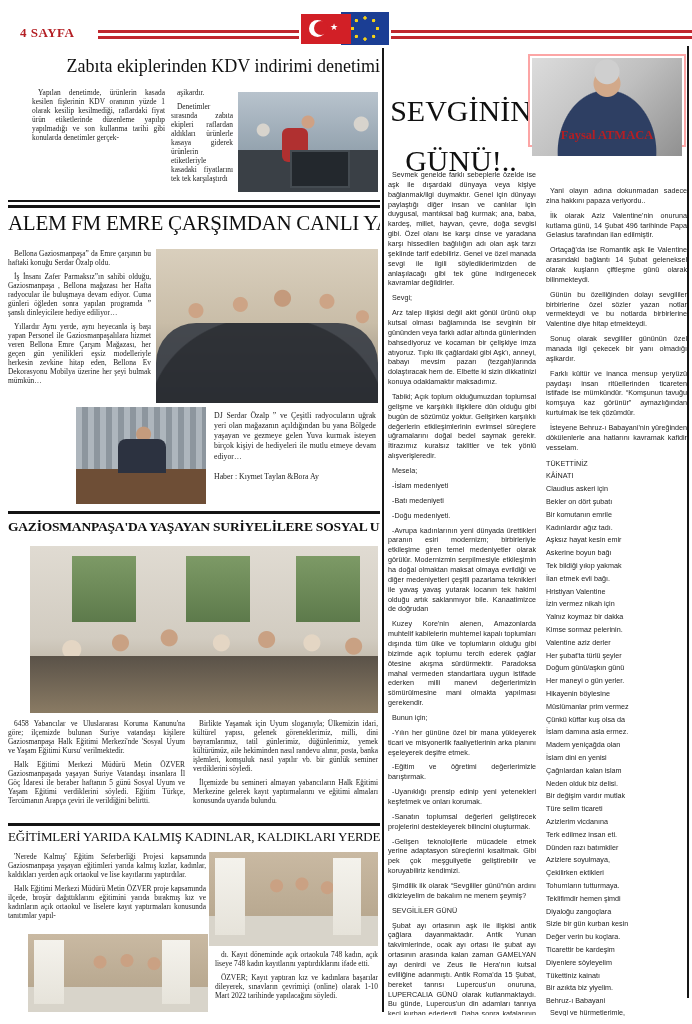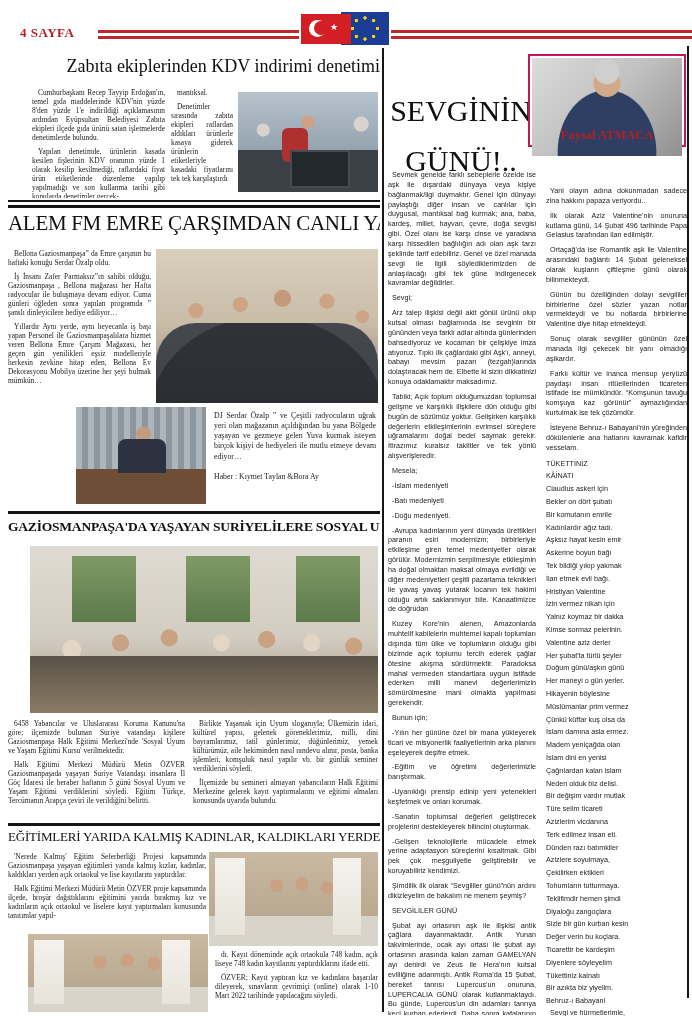--- a/index.html
+++ b/index.html
@@ -97,21 +97,21 @@
       linear-gradient(#f4f2ec,#e6e3da) 6px 6px/30px 82% no-repeat,
       radial-gradient(circle at 9% 40%, #c0392b 0 5px, transparent 6px),
       linear-gradient(#f4f2ec,#e6e3da) 88% 6px/28px 82% no-repeat,
       radial-gradient(circle at 40% 36%, #caa183 0 6px, transparent 7px),
       radial-gradient(circle at 55% 34%, #caa183 0 6px, transparent 7px),
       radial-gradient(circle at 70% 38%, #caa183 0 6px, transparent 7px),
       linear-gradient(180deg, transparent 68%, #d8d4ca 68%),
       linear-gradient(180deg,#c9b9a2 0%,#b1a188 100%);}
   
   .col-title{left:386px;top:50px;width:150px;text-align:center;font-size:30px;line-height:50px;color:#101010;margin-top:36px;}
-  .author-frame{left:528px;top:54px;width:158px;height:93px;border:2px solid #be185d;box-sizing:border-box;background:#fff;}
+  .author-frame{left:528px;top:54px;width:158px;height:93px;border:2px solid #fca5a5;box-sizing:border-box;background:#fff;}
   .author-photo{position:absolute;left:2px;top:2px;right:2px;height:98px;
     background:
       radial-gradient(circle at 50% 14%, #cfcfcf 0 12px, transparent 13px),
       radial-gradient(circle at 50% 26%, #d2a98a 0 13px, transparent 14px),
       radial-gradient(ellipse at 50% 96%, #2e3f63 0 46%, transparent 47%),
       linear-gradient(135deg,#dcdcdc 0%,#bfbfbf 50%,#909090 100%);}
   .author-name{position:absolute;left:0;bottom:2px;width:100%;text-align:center;
     font-weight:bold;font-size:12.5px;color:#b41f24;}
   .opcol{font-family:"Liberation Sans",sans-serif;font-size:7.2px;line-height:1.37;
     text-align:justify;color:#1c1c1c;overflow:hidden;}
@@ -132,25 +132,24 @@
   <div class="abs flags">
     <div class="flag-tr">
         <span class="crescent"></span>
         <span class="tr-star">★</span>
       </div>
     <div class="flag-eu"></div>
   </div>
 
   <div class="abs hl hl1">Zabıta ekiplerinden KDV indirimi denetimi</div>
   <div class="abs bodycol a1c1">
-      <p class="para">Cumhurbaşkanı Recep Tayyip Erdoğan'ın, temel gıda maddelerinde KDV'nin yüzde 8'den yüzde 1'e indirildiği açıklamasının ardından Eyüpsultan Belediyesi Zabıta ekipleri ilçede gıda ürünü satan işletmelerde denetimlerde bulundu.</p>
       <p class="para">Yapılan denetimde, ürünlerin kasada kesilen fişlerinin KDV oranının yüzde 1 olarak kesilip kesilmediği, raflardaki fiyat ürün etiketlerinde düzenleme yapılıp yapılmadığı ve son kullanma tarihi gibi konularda denetimler gerçek-</p>
     </div>
   <div class="abs bodycol a1c2">
-      <p class="para">mantıksal.</p>
+      <p class="para">aşikardır.</p>
       <p class="para">Denetimler sırasında zabıta ekipleri raflardan aldıkları ürünlerle kasaya giderek ürünlerin etiketleriyle kasadaki fiyatlarını tek tek karşılaştırdı</p>
     </div>
   <div class="abs photo ph-kdv"></div>
 
   <div class="abs sep-double" style="top:200px"></div>
   <div class="abs hl hl2">ALEM FM EMRE ÇARŞIMDAN CANLI YAYINDA</div>
   <div class="abs bodycol a2c">
       <p class="para">Bellona Gaziosmanpaşa” da Emre çarşının bu haftaki konuğu Serdar Özalp oldu.</p>
       <p class="para">İş İnsanı Zafer Parmaksız”ın sahibi olduğu, Gaziosmanpaşa , Bellona mağazası her Hafta radyocular ile buluşmaya devam ediyor. Cuma günleri öğleden sonra yapılan programda ” şanslı dinleyicilere hediye ediliyor…</p>
       <p class="para">Yıllardır Aynı yerde, aynı heyecanla iş başı yapan Personel ile Gaziosmanpaşalılara hizmet veren Bellona Emre Çarşım Mağazası, her geçen gün yenilikleri eşsiz modelleriyle herkesin zevkine hitap eden, Bellona Ev Dekorasyonu Mobilya üzerine her şeyi bulmak mümkün…</p>

